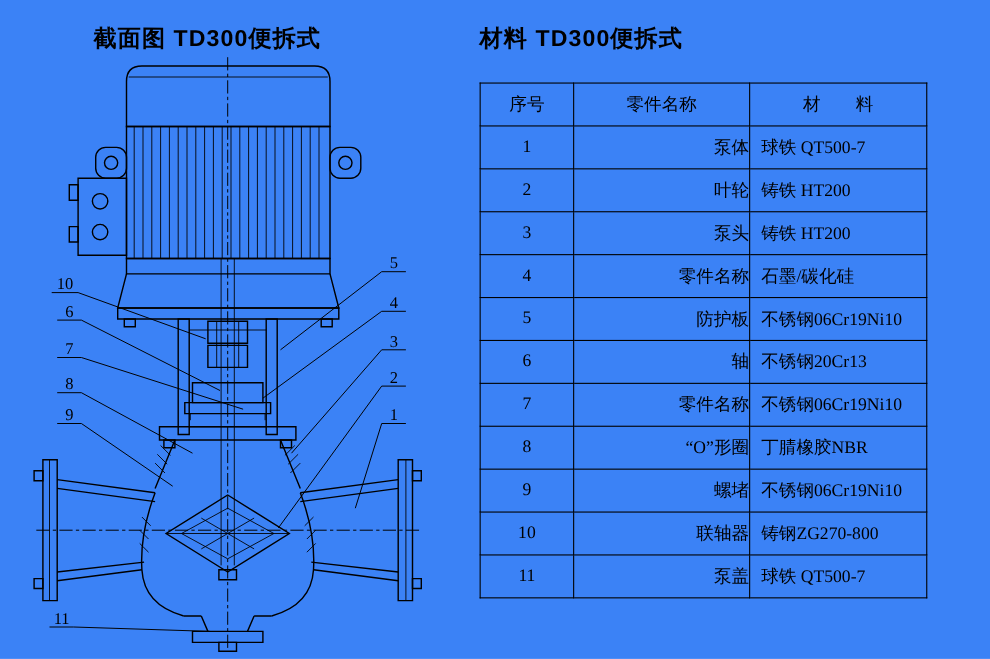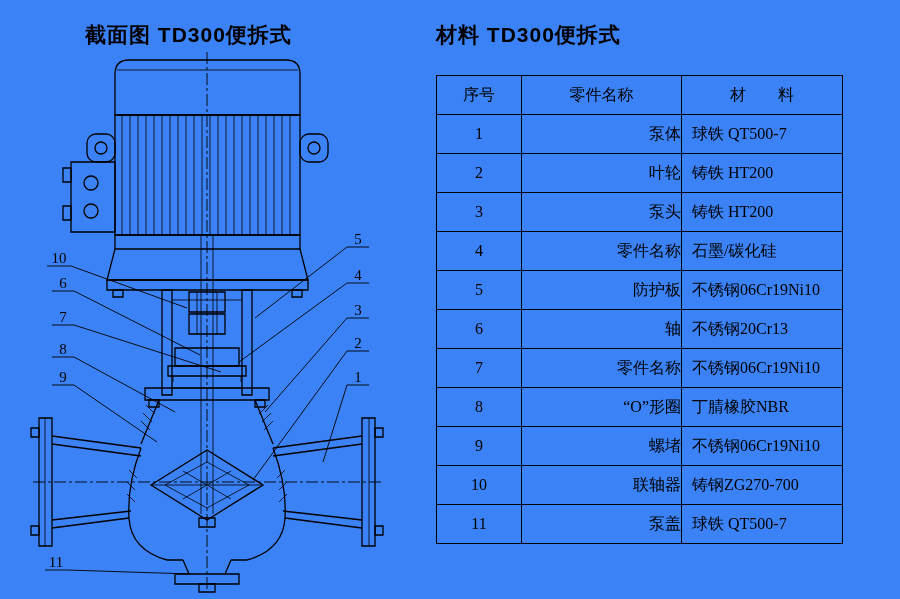--- a/index.html
+++ b/index.html
@@ -200,21 +200,21 @@
           <td class="col-material">丁腈橡胶NBR</td>
         </tr>
         <tr>
           <td class="col-no">9</td>
           <td class="col-name">螺堵</td>
           <td class="col-material">不锈钢06Cr19Ni10</td>
         </tr>
         <tr>
           <td class="col-no">10</td>
           <td class="col-name">联轴器</td>
-          <td class="col-material">铸钢ZG270-700</td>
+          <td class="col-material">铸钢ZG270-800</td>
         </tr>
         <tr>
           <td class="col-no">11</td>
           <td class="col-name">泵盖</td>
           <td class="col-material">球铁 QT500-7</td>
         </tr>
       </tbody>
   </table>
 
 </div>

